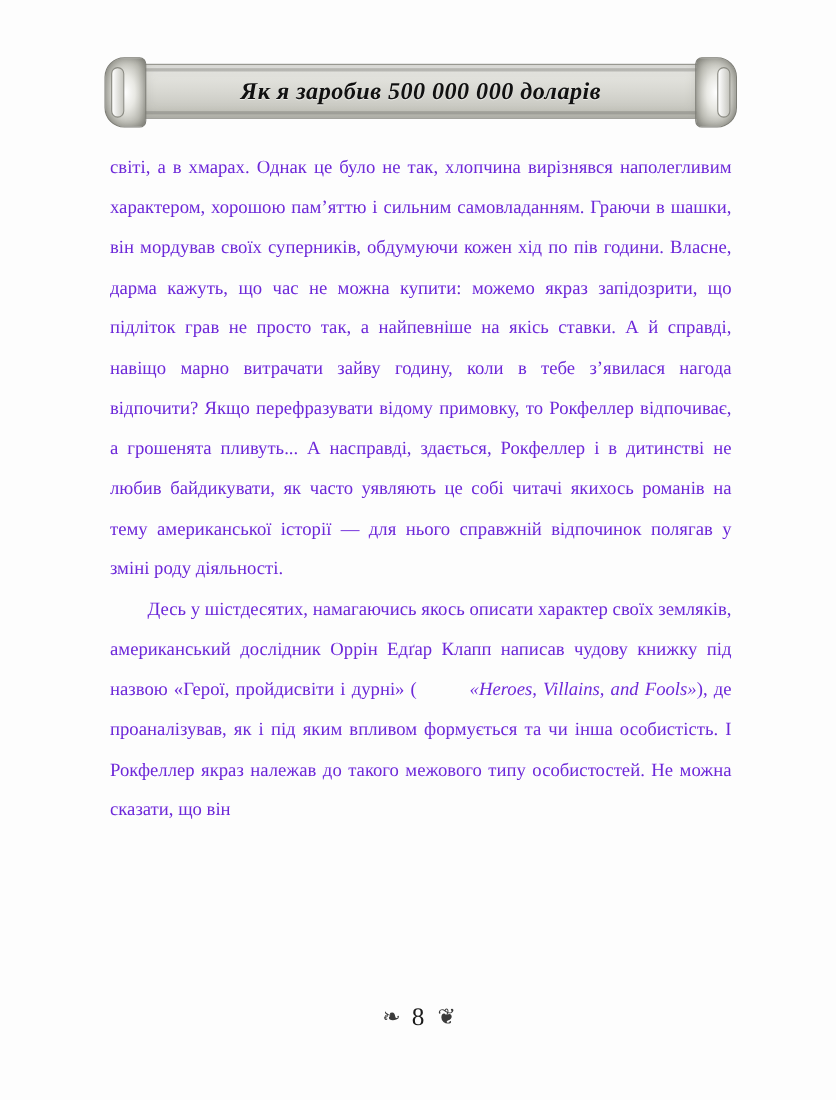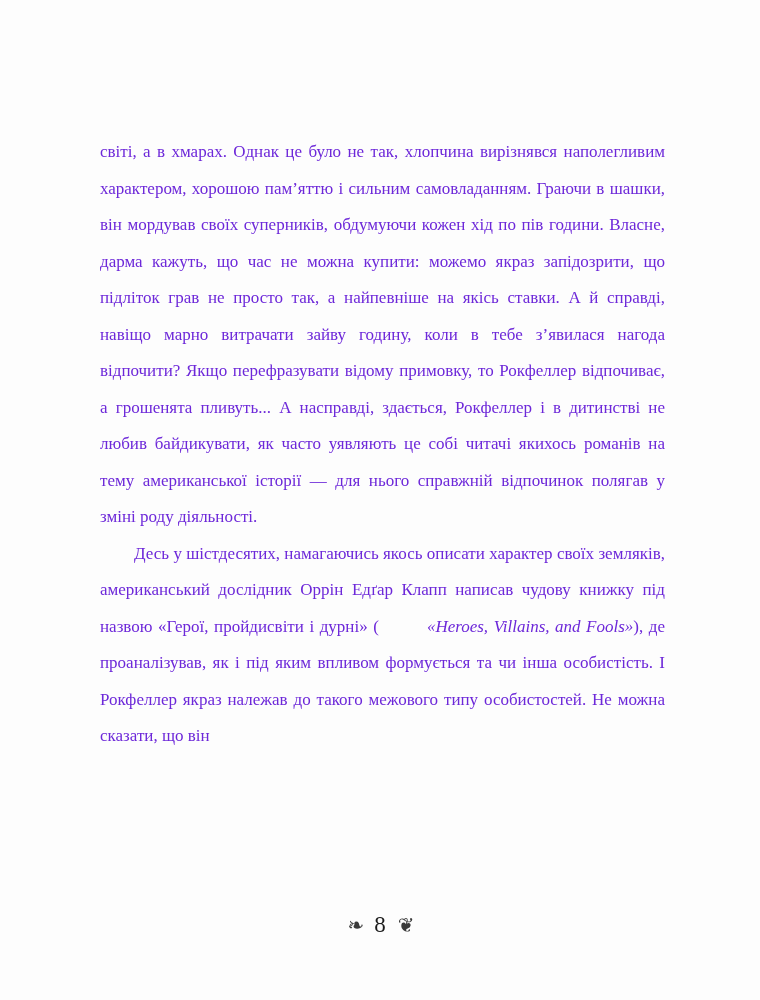--- a/index.html
+++ b/index.html
@@ -154,20 +154,28 @@
   .folio {
     font-size: 23px;
     font-weight: normal;
   }
 </style>
 </head>
 <body>
 
 <div class="page">
 
+  <div class="header">
+    <div class="ribbon-wrap">
+      <div class="ribbon-body"></div>
+      <div class="curl left"></div>
+      <div class="curl right"></div>
+      <div class="ribbon-title">Як я заробив 500 000 000 доларів</div>
+    </div>
+  </div>
 
   <div class="body-text" id="body-text">
       <p><span>світі, а в хмарах. Однак це було не так, хлопчина вирізнявся наполегливим характером, хорошою пам’яттю і сильним самовладанням. Граючи в шашки, він мордував своїх суперників, обдумуючи кожен хід по пів години. Власне, дарма кажуть, що час не можна купити: можемо якраз запідозрити, що підліток грав не просто так, а найпевніше на якісь ставки. А й справді, навіщо марно витрачати зайву годину, коли в тебе з’явилася нагода відпочити? Якщо перефразувати відому примовку, то Рокфеллер відпочиває, а грошенята пливуть... А насправді, здається, Рокфеллер і в дитинстві не любив байдикувати, як часто уявляють це собі читачі якихось романів на тему американської історії — для нього справжній відпочинок полягав у зміні роду діяльності.</span></p>
       <p class="indent"><span>Десь у шістдесятих, намагаючись якось описати характер своїх земляків, американський дослідник Оррін Едґар Клапп написав чудову книжку під назвою «Герої, пройдисвіти і дурні» (</span><i>«Heroes, Villains, and Fools»</i><span>), де проаналізував, як і під яким впливом формується та чи інша особистість. І Рокфеллер якраз належав до такого межового типу особистостей. Не можна сказати, що він</span></p>
     </div>
 
   <div class="footer">
     <span class="orn">❧</span>
     <span class="folio">8</span>
     <span class="orn">❦</span>

